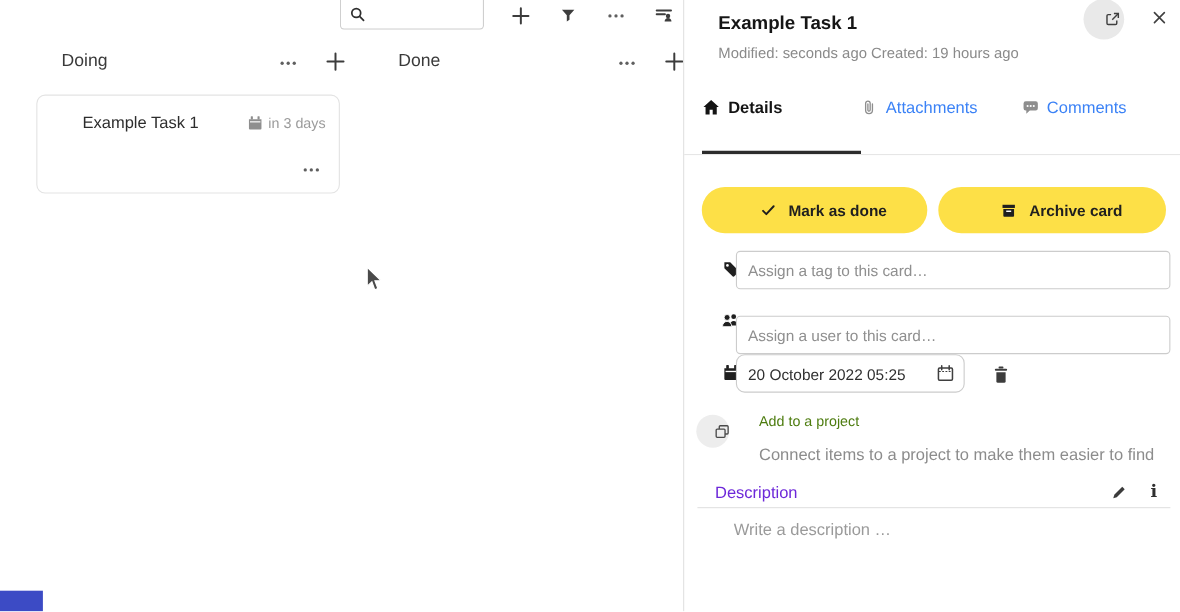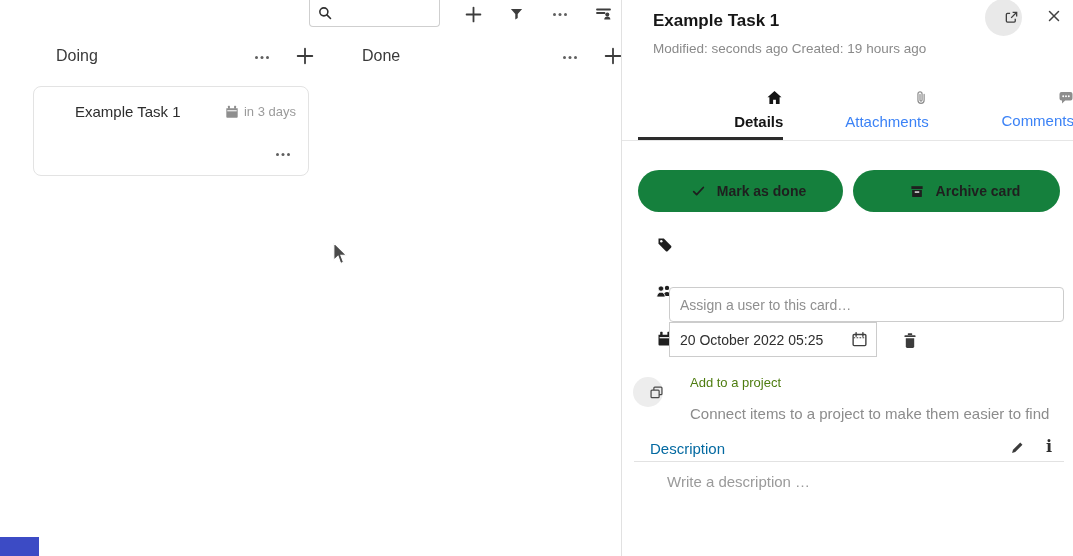--- a/index.html
+++ b/index.html
@@ -40,51 +40,51 @@
   .panel { left:621px; top:0; width:452px; height:556px; background:#fff;
     border-left:1px solid #e1e1e1; }
   .panel-title { left:15px; top:11px; font-size:17px; font-weight:bold; color:#161616; }
   .panel-meta { left:15px; top:41px; font-size:13.5px; color:#8a8a8a; }
   .circle-btn { left:363px; top:-1px; width:37px; height:37px; border-radius:50%;
     background:#e9e9e9; border:none; display:flex; align-items:center; justify-content:center; cursor:pointer; }
   .close-btn { left:410px; top:2px; width:28px; height:28px; background:transparent; border:none;
     display:flex; align-items:center; justify-content:center; cursor:pointer; }
 
   .tabs { left:0; top:84px; width:452px; height:57px; display:flex; border-bottom:1px solid #e6e6e6; }
-  .tab { flex:1 1 0; display:flex; flex-direction:column; align-items:flex-end; justify-content:flex-start;
+  .tab { flex:1 1 0; display:flex; align-items:flex-start; justify-content:flex-start;
     gap:7px; padding-top:6px; cursor:pointer; background:transparent; border:none; }
   .tab .tab-label { font-size:15px; color:#3b82f6; }
   .tab.active { box-shadow: inset 0 -3px 0 #2c2c2c; }
   .tab.active .tab-label { color:#141414; font-weight:bold; }
 
-  .pill-btn { top:170px; height:42px; border-radius:21px; background:#15803d; border:none;
+  .pill-btn { top:170px; height:42px; border-radius:21px; background:#fde047; border:none;
     display:flex; align-items:center; justify-content:center; gap:11px; cursor:pointer;
     font-size:14px; font-weight:bold; color:#1f1f1f; font-family:inherit; }
   .pill-1 { left:16px; width:205px; }
   .pill-2 { left:231px; width:207px; }
 
   .field-input { height:35px; border:1px solid #cccccc; border-radius:4px; background:#fff;
     font:14px "Liberation Sans","DejaVu Sans",sans-serif; padding:0 10px; color:#2f2f2f; width:395px; left:47px; }
   .field-input::placeholder { color:#8f8f8f; opacity:1; }
   .tag-input { top:228px; }
   .user-input { top:274px;margin-top:13px; }
 
-  .date-box { left:47px; top:322px; width:208px; height:35px; border:1px solid #cccccc; border-radius:0;
+  .date-box { left:47px; top:322px; width:208px; height:35px; border:1px solid #cccccc; border-radius:8px;
     display:flex; align-items:center; justify-content:space-between; padding:0 8px 0 10px; background:#fff; }
   .date-text { font-size:14px; color:#2f2f2f; }
   .ghost-btn { background:transparent; border:none; display:flex; align-items:center; justify-content:center; cursor:pointer; }
 
   .proj-circle { left:11px; top:377px; width:30px; height:30px; border-radius:50%; background:#ededed;
     display:flex; align-items:center; justify-content:center; }
   .proj-title { left:52px; top:375px; font-size:13px; color:#4d7c0f; }
   .proj-sub { left:52px; top:405px; font-size:15px; color:#8c8c8c; }
 
   .desc-header { left:12px; top:436px; width:430px; height:26px; border-bottom:1px solid #e2e2e2;
     display:flex; justify-content:space-between; align-items:flex-end; }
-  .desc-label { font-size:15px; color:#0369a1; padding-bottom:4px; }
+  .desc-label { font-size:15px; color:#6d28d9; padding-bottom:4px; }
   .desc-icons { display:flex; gap:21px; align-items:center; padding:0 12px 6px 0; }
   .info-glyph { font-family:"DejaVu Serif","Liberation Serif",serif; font-weight:bold; font-size:16px;
     color:#2f2f2f; line-height:1; }
   .desc-placeholder { left:29px; top:473px; font-size:15px; color:#9a9a9a; }
 
   .progress-corner { left:0; top:537px; width:39px; height:19px; background:#3c4bc5; }
   .cursor { left:317px; top:242px; }
 </style>
 </head>
 <body>
@@ -274,20 +274,21 @@
       </span>
       <span>Archive card</span>
     </button>
 
     <span class="abs" style="left:19px; top:237px; display:flex;">
       <svg width="16" height="16" viewBox="0 0 16 16">
           <path d="M1.5 1.5h5.3L14 8.7a1.5 1.5 0 0 1 0 2.1l-3.2 3.2a1.5 1.5 0 0 1-2.1 0L1.5 6.8z" fill="#1f1f1f"></path>
           <circle cx="4.3" cy="4.3" r="1.2" fill="#ffffff"></circle>
         </svg>
     </span>
+    <input class="abs field-input tag-input" type="text" placeholder="Assign a tag to this card…" style="">
 
     <span class="abs" style="left:17px; top:283px; display:flex;">
       <svg width="18" height="16" viewBox="0 0 18 16">
           <circle cx="12" cy="4.9" r="2.2" fill="#1f1f1f"></circle>
           <path d="M8.6 13c0-2.6 1.5-4.1 3.4-4.1s3.4 1.5 3.4 4.1z" fill="#1f1f1f"></path>
           <circle cx="6" cy="5.6" r="2.7" fill="#1f1f1f" stroke="#ffffff" stroke-width="0.8"></circle>
           <path d="M1.8 14c0-3 1.9-4.8 4.2-4.8s4.2 1.8 4.2 4.8z" fill="#1f1f1f" stroke="#ffffff" stroke-width="0.8"></path>
         </svg>
     </span>
     <input class="abs field-input user-input" type="text" placeholder="Assign a user to this card…" style="">

